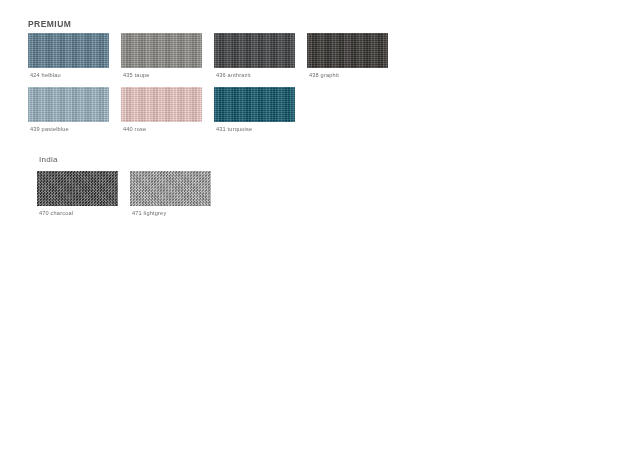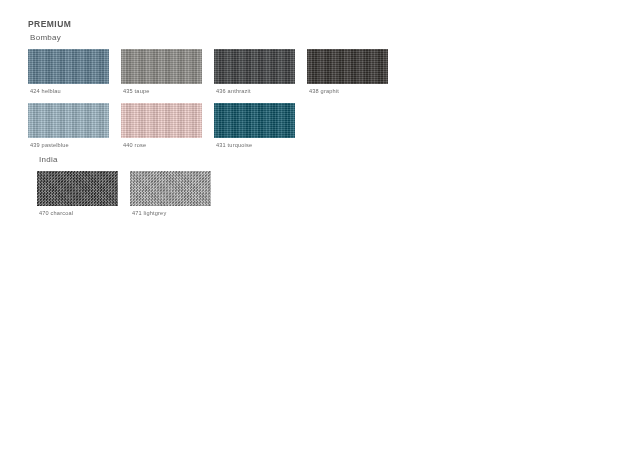--- a/index.html
+++ b/index.html
@@ -145,21 +145,20 @@
   }
 </style>
 </head>
 <body>
 
 <div class="page">
 
   <div class="page-title">PREMIUM</div>
 
   <div class="collection collection-bombay">
-    <div class="collection-title">Bombay</div>
 
     <div class="swatch-row">
       <div class="swatch-cell">
         <div class="swatch-chip tex-woven" style="background-color: rgb(95, 128, 148);"></div>
         <div class="swatch-label">424 helblau</div>
       </div>
       <div class="swatch-cell">
         <div class="swatch-chip tex-woven" style="background-color: rgb(143, 140, 136);"></div>
         <div class="swatch-label">435 taupe</div>
       </div>

